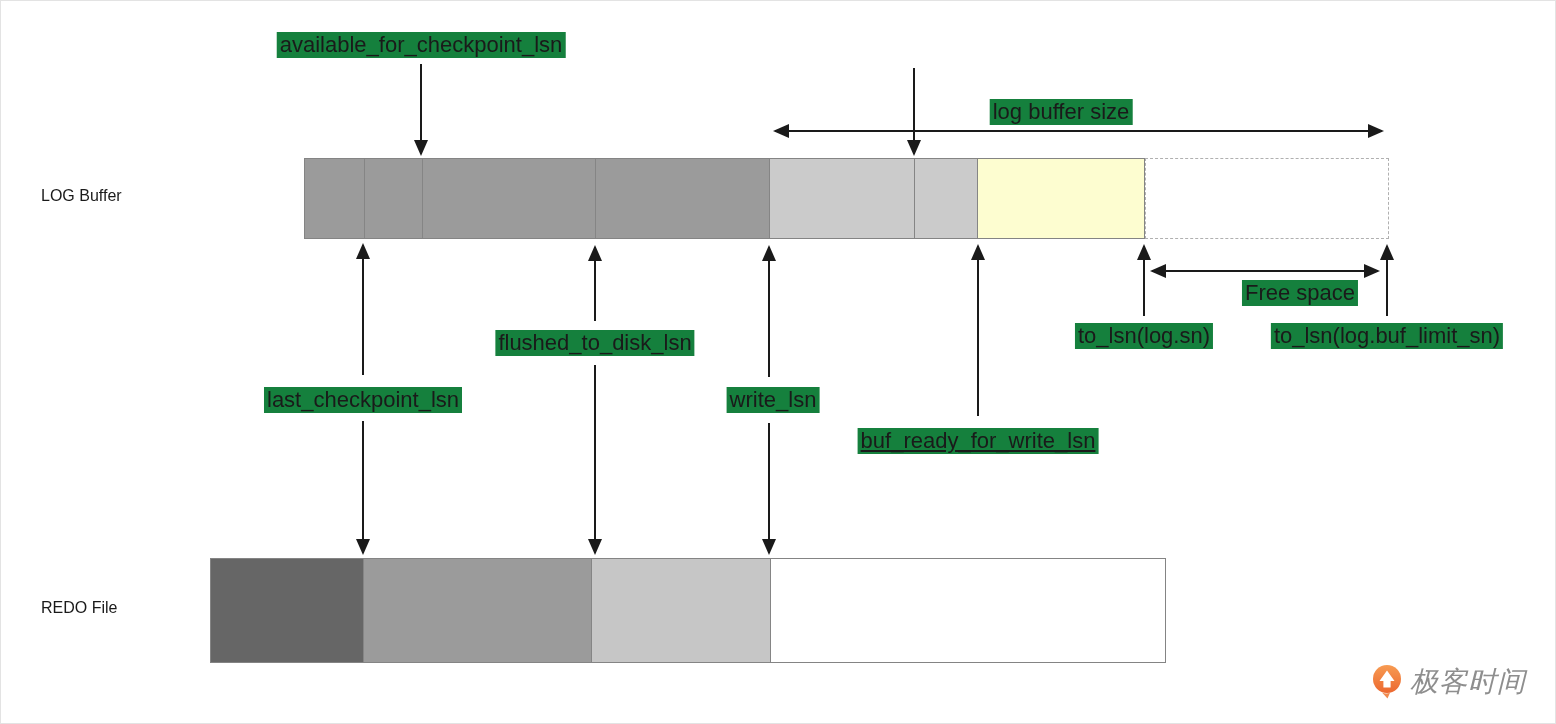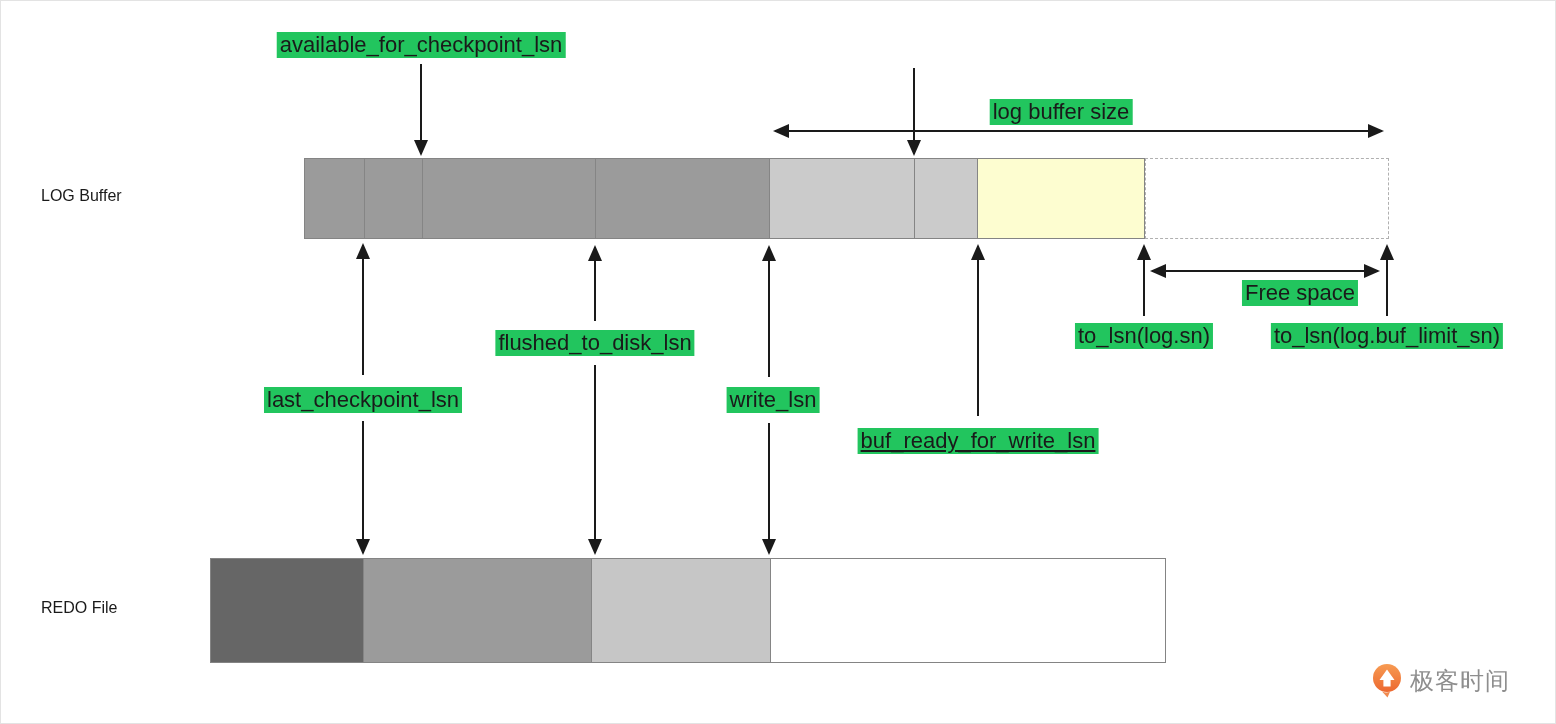--- a/index.html
+++ b/index.html
@@ -10,21 +10,21 @@
   }
   html,body{margin:0;padding:0;background:#fff;}
   #canvas{
     position:relative; width:1556px; height:724px; background:#fff;
     font-family:"Liberation Sans", sans-serif; color:var(--text);
     border:1px solid #e3e3e3; box-sizing:border-box; overflow:hidden;
   }
   .side-label{position:absolute; font-size:16px; color:var(--text); white-space:nowrap;}
   .lbl{
     position:absolute; transform:translateX(-50%); white-space:nowrap;
-    font-size:22px; color:var(--text); background:#22c55e; padding:0 3px; text-align:center;
+    font-size:22px; color:var(--text); background:#15803d; padding:0 3px; text-align:center;
   }
   
   .log-bar{position:absolute; left:303px; top:157px; height:81px; display:flex;}
   .log-solid{display:flex; border:1px solid var(--bar-border); box-sizing:border-box; height:81px;}
   .seg{height:100%; box-sizing:border-box;}
   .seg + .seg{border-left:1px solid var(--divider);}
   .seg.dark{background:var(--seg-dark);}
   .seg.light{background:var(--seg-light);}
   .seg.yellow{background:var(--seg-yellow);}
   .log-free{
@@ -39,21 +39,21 @@
   .rseg{height:100%; box-sizing:border-box;}
   .rseg + .rseg{border-left:1px solid var(--divider);}
   .rseg.d1{background:var(--redo-dark);}
   .rseg.d2{background:var(--redo-mid);}
   .rseg.d3{background:var(--redo-light);}
   .rseg.d4{background:#fff;}
   svg.arrows{position:absolute; left:0; top:0; pointer-events:none;}
   svg.arrows line{stroke:var(--arrow); stroke-width:2;}
   
   .brand{position:absolute; left:1371px; top:662px; display:flex; align-items:center; gap:6px;}
-  .brand-text{font-size:24px; color:var(--brand-text); letter-spacing:1px;}
+  .brand-text{font-size:28px; color:var(--brand-text); letter-spacing:1px;font-style:italic;}
 </style>
 </head>
 <body>
 
 <div id="canvas">
 
   <div class="side-label" style="left:40px; top:186px;">LOG Buffer</div>
   <div class="side-label" style="left:40px; top:598px;text-align:center;">REDO File</div>
 
   <div class="log-bar">

